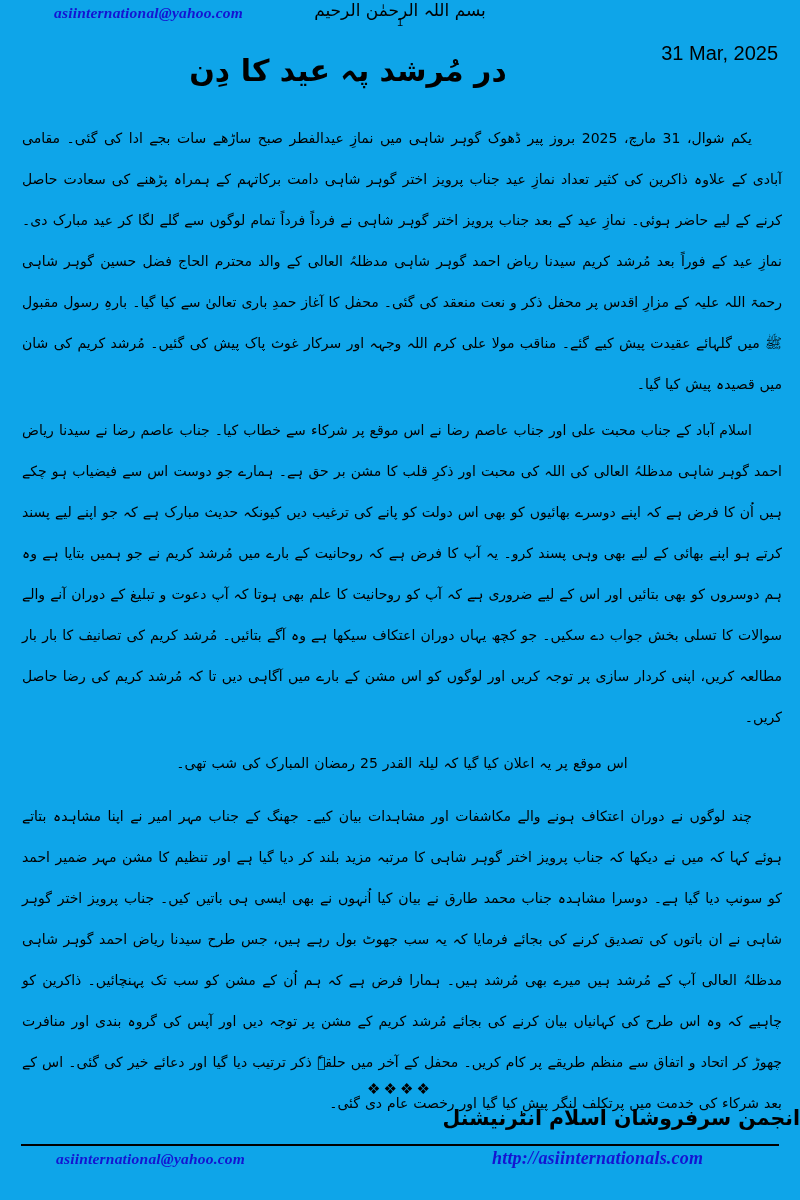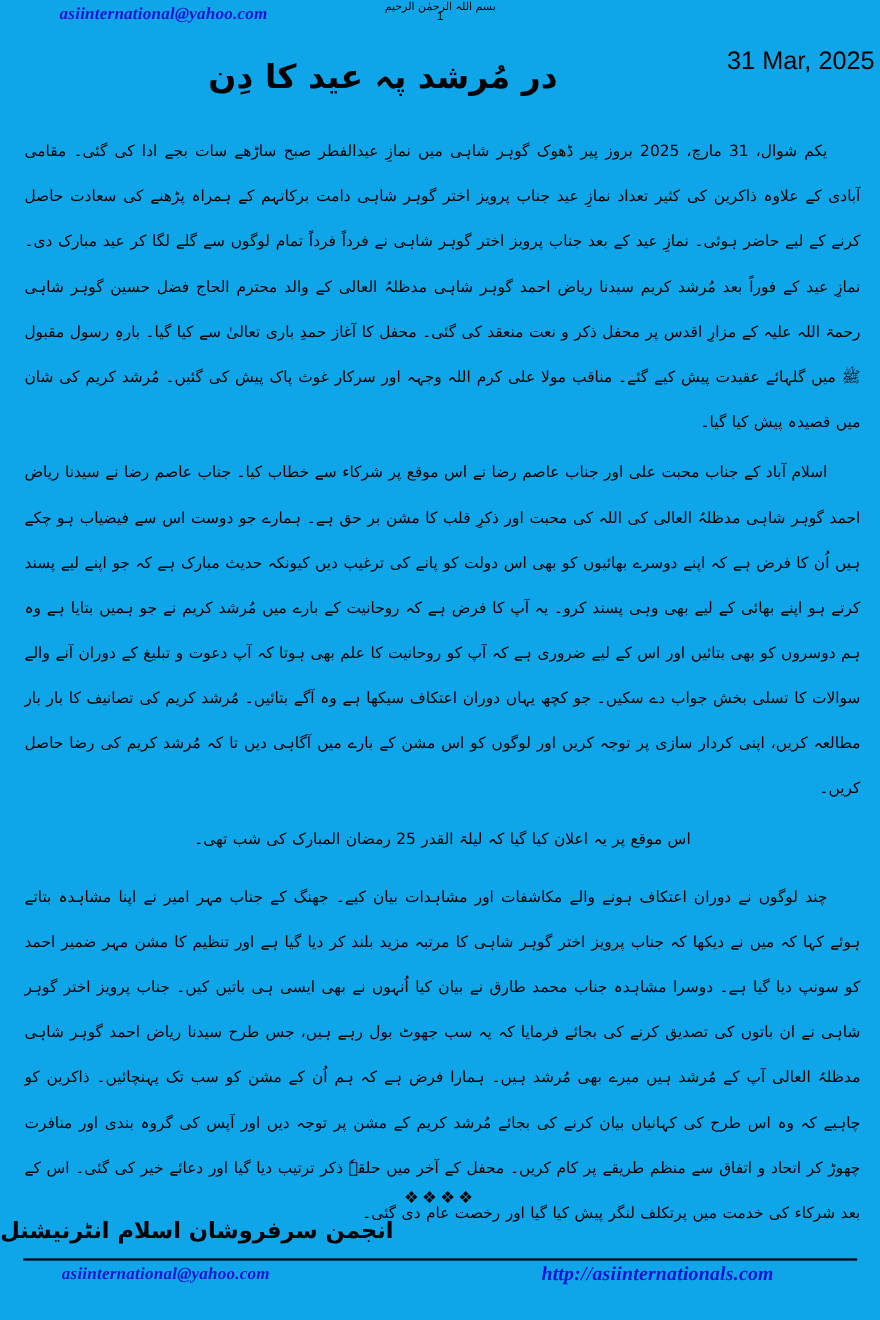--- a/index.html
+++ b/index.html
@@ -44,40 +44,40 @@
   .hdr-bismillah-wrap {
     position: absolute;
     top: 2px;
     left: 0;
     width: 800px;
     text-align: center;
     direction: rtl;
   }
   .hdr-bismillah {
     font-family: "DejaVu Sans", sans-serif;
-    font-size: 10px;
+    font-size: 17px;
     line-height: 1.05;
     color: #000000;
     display: block;
   }
   .hdr-pageno {
     display: block;
     font-family: "Liberation Sans", sans-serif;
     font-size: 11px;
     line-height: 1;
     margin-top: -3px;
     color: #000000;
     direction: ltr;
   }
   .hdr-date {
     position: absolute;
     top: 42px;
-    right: 5px;
+    right: 22px;
     font-family: "Liberation Sans", sans-serif;
-    font-size: 23px;
+    font-size: 20px;
     font-weight: 400;
     color: #000000;
     white-space: nowrap;
   }
   .doc-title {
     position: absolute;
     top: 48px;
     left: 0;
     width: 800px;
     text-align: center;
@@ -137,21 +137,21 @@
     font-size: 15px;
     letter-spacing: 3px;
     line-height: 1;
     color: #000000;
   }
   .org-name {
     position: absolute;
     top: 22px;
     left: 0;
     width: 800px;
-    text-align: left;
+    text-align: right;
     direction: rtl;
     font-family: "DejaVu Sans", sans-serif;
     font-size: 20.5px;
     font-weight: 700;
     line-height: 1.4;
     color: #000000;
   }
   .footer-rule {
     position: absolute;
     top: 62px;

